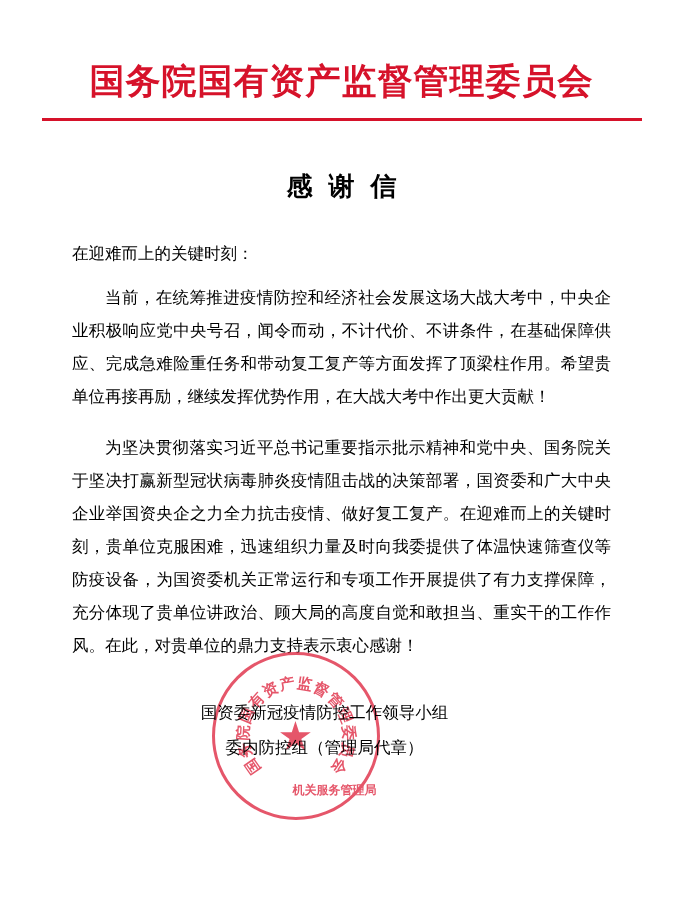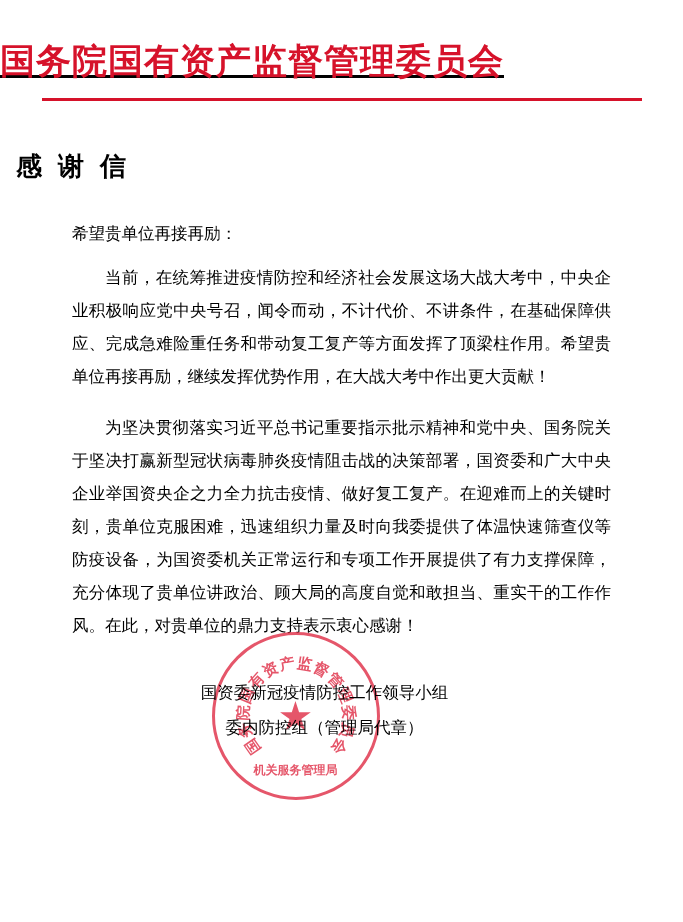--- a/index.html
+++ b/index.html
@@ -15,40 +15,40 @@
     overflow: hidden;
   }
   .page {
     position: relative;
     width: 683px;
     height: 922px;
     box-sizing: border-box;
     padding: 0;
   }
   .letterhead {
-    padding-top: 40px;
-    text-decoration: underline;
+    text-align: center;
+    padding-top: 60px;
   }
   .letterhead-title {
     color: #d6122a;
     font-family: "DejaVu Sans", sans-serif;
     font-weight: bold;
     font-size: 35px;
     letter-spacing: 1px;
     line-height: 1.2;
     white-space: nowrap;
   }
   .rule {
     width: 600px;
     height: 3px;
     background: #d6122a;
     margin: 16px auto 0 auto;
   }
   .doc-title {
-    text-align: left;
+    text-align: center;
     font-family: "DejaVu Sans", sans-serif;
     font-weight: bold;
     font-size: 26px;
     letter-spacing: 16px;
     padding: 48px 0 34px 0;
     text-indent: 16px;
   }
   .body-wrap {
     padding: 0 72px 0 72px;
   }
@@ -114,41 +114,41 @@
     font-size: 15px;
     font-weight: bold;
     color: #e0324a;
     transform-origin: 0 62px;
   }
   .seal-bottom {
     position: absolute;
     bottom: 18px;
     left: 0;
     width: 100%;
-    text-align: center;
+    text-align: right;
     font-family: "DejaVu Sans", sans-serif;
     font-size: 12px;
     font-weight: bold;
     color: #e0324a;
   }
 </style>
 </head>
 <body>
 
 <div class="page">
 
   <div class="letterhead">
     <div class="letterhead-title">国务院国有资产监督管理委员会</div>
     <div class="rule"></div>
   </div>
 
   <div class="doc-title">感谢信</div>
 
   <div class="body-wrap">
-    <div class="salutation">希望贵单位再接再励：</div>
+    <div class="salutation">在迎难而上的关键时刻：</div>
     <p class="para">当前，在统筹推进疫情防控和经济社会发展这场大战大考中，中央企业积极响应党中央号召，闻令而动，不计代价、不讲条件，在基础保障供应、完成急难险重任务和带动复工复产等方面发挥了顶梁柱作用。希望贵单位再接再励，继续发挥优势作用，在大战大考中作出更大贡献！</p>
     <p class="para">为坚决贯彻落实习近平总书记重要指示批示精神和党中央、国务院关于坚决打赢新型冠状病毒肺炎疫情阻击战的决策部署，国资委和广大中央企业举国资央企之力全力抗击疫情、做好复工复产。在迎难而上的关键时刻，贵单位克服困难，迅速组织力量及时向我委提供了体温快速筛查仪等防疫设备，为国资委机关正常运行和专项工作开展提供了有力支撑保障，充分体现了贵单位讲政治、顾大局的高度自觉和敢担当、重实干的工作作风。在此，对贵单位的鼎力支持表示衷心感谢！</p>
 
     <div class="signature">
       <div class="seal">
         <div class="seal-text">
             <span style="transform: translate(-50%, -62px) rotate(-125deg); transform-origin: 50% 62px;">国</span>
             <span style="transform: translate(-50%, -62px) rotate(-105.769deg); transform-origin: 50% 62px;">务</span>
             <span style="transform: translate(-50%, -62px) rotate(-86.5385deg); transform-origin: 50% 62px;">院</span>
             <span style="transform: translate(-50%, -62px) rotate(-67.3077deg); transform-origin: 50% 62px;">国</span>

